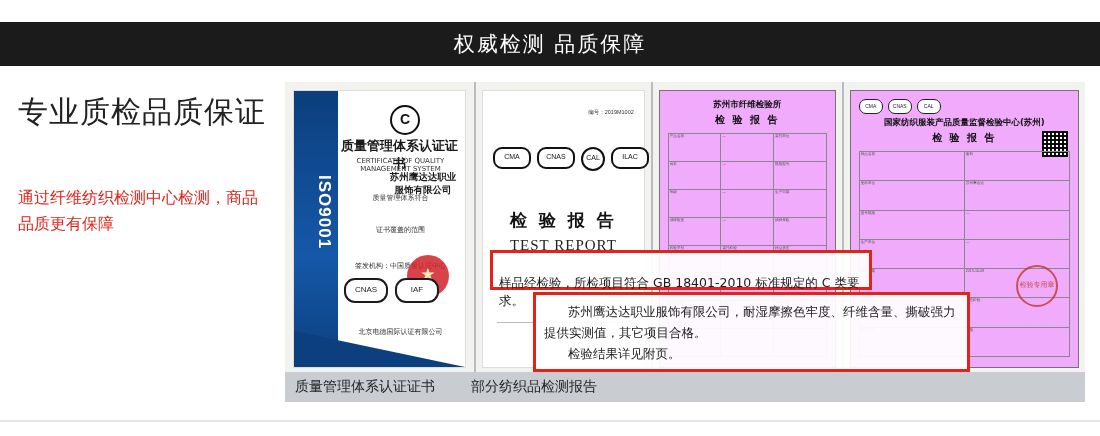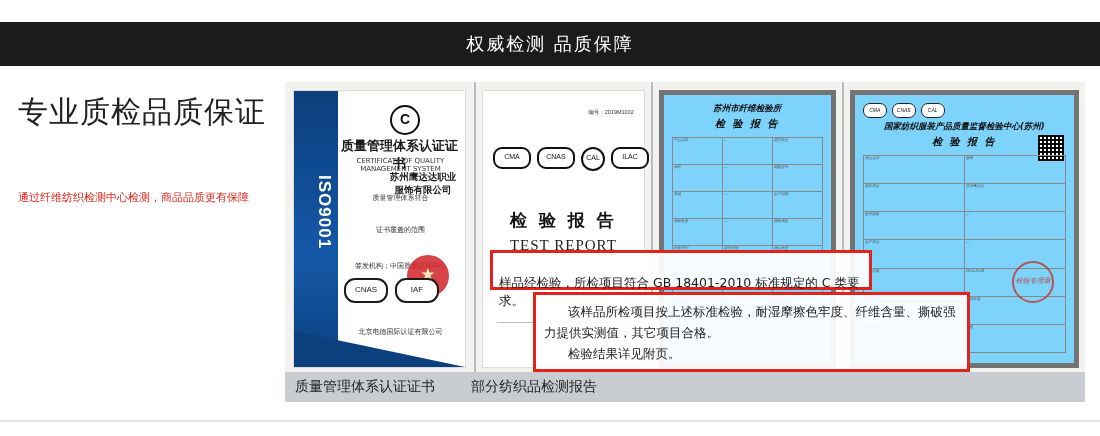--- a/index.html
+++ b/index.html
@@ -28,21 +28,21 @@
     top: 22px;
     width: 1100px;
     height: 44px;
     background: #1b1b1b;
     display: flex;
     align-items: center;
     justify-content: center;
   }
   .banner-title {
     color: #ffffff;
-    font-size: 18px;
+    font-size: 21px;
     letter-spacing: 2px;
     font-family: "DejaVu Sans", sans-serif;
     font-weight: normal;
   }
 
   
   .left-col {
     position: absolute;
     left: 18px;
     top: 92px;
@@ -50,21 +50,21 @@
   }
   .headline {
     font-size: 30px;
     color: #222222;
     letter-spacing: 1px;
     font-family: "DejaVu Sans", sans-serif;
     white-space: nowrap;
   }
   .subtext {
     margin-top: 52px;
-    font-size: 11px;
+    font-size: 16px;
     line-height: 26px;
     color: #e2231a;
     font-family: "DejaVu Sans", sans-serif;
     width: 240px;
   }
 
   
   .strip {
     position: absolute;
     left: 285px;
@@ -254,23 +254,22 @@
     position: absolute;
     left: 14px; right: 14px; bottom: 44px;
     height: 1px;
     background: #bbb;
   }
 
   
   .c3 .paper, .c4 .paper {
     position: absolute;
     left: 6px; top: 8px; right: 6px; bottom: 34px;
-    background: #7dd3fc;
-    border: 5px solid #737373;
-    font-style: italic;
+    background: #f0abfc;
+    border: 1px solid #737373;
   }
   .ttl-cn {
     position: absolute;
     left: 0; right: 0; top: 8px;
     text-align: center;
     font-size: 8.5px;
     font-weight: bold;
     color: #111;
     font-family: "DejaVu Sans", sans-serif;
   }
@@ -528,21 +527,21 @@
 
     </div>
 
   </div>
 
   <div class="redbox redbox-1">
     <div class="txt">样品经检验，所检项目符合 GB 18401-2010 标准规定的 C 类要求。</div>
   </div>
 
   <div class="redbox redbox-2">
-    <div class="txt">该样品所检项目按上述标准检验，耐湿摩擦色牢度、纤维含量、撕破强力提供实测值，其它项目合格。</div>
+    <div class="txt">苏州鹰达达职业服饰有限公司，耐湿摩擦色牢度、纤维含量、撕破强力提供实测值，其它项目合格。</div>
     <div class="txt2">检验结果详见附页。</div>
   </div>
 
   <div class="caption-bar">
     <div class="caption one">质量管理体系认证证书</div>
     <div class="caption two">部分纺织品检测报告</div>
   </div>
 
   <div class="bottom-rule"></div>
 </div>

